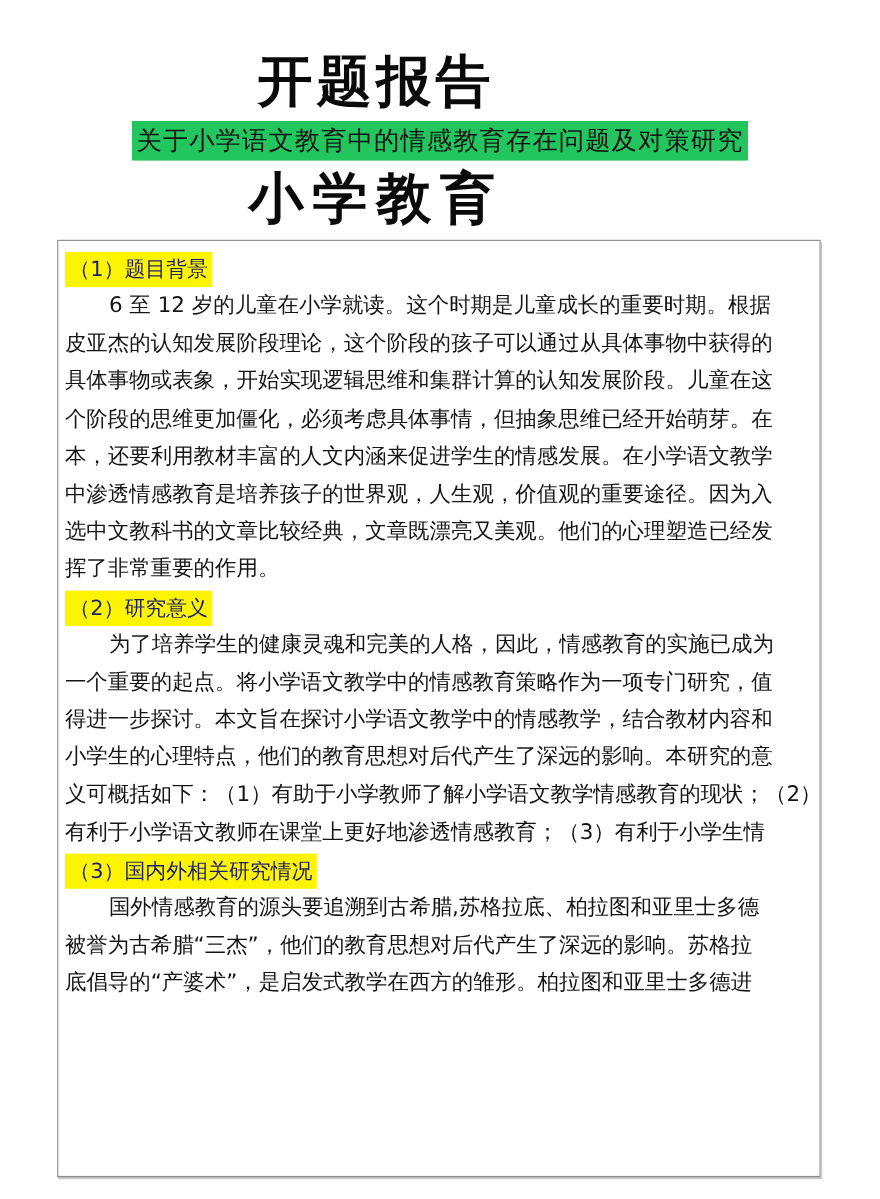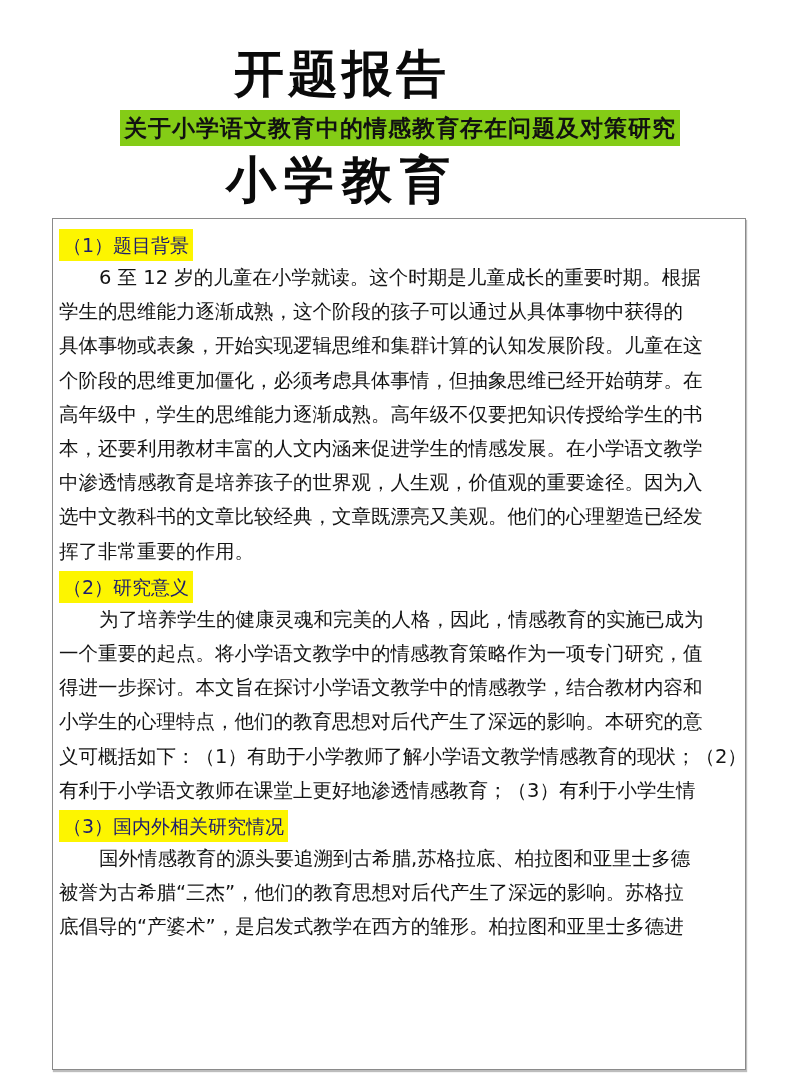--- a/index.html
+++ b/index.html
@@ -30,23 +30,23 @@
     }
     .subtitle-wrap {
       position: absolute;
       top: 110px;
       left: 0;
       width: 800px;
       text-align: center;
     }
     .subtitle {
       display: inline-block;
-      background: #84cc16;
+      background: #22c55e;
       font-family: "DejaVu Serif", "Liberation Serif", serif;
-      font-weight: bold;
+      font-weight: normal;
       font-size: 23px;
       line-height: 36px;
       padding: 0 4px;
       letter-spacing: 1px;
       color: #111;
     }
     .category {
       position: absolute;
       top: 150px;
       left: 0;
@@ -108,24 +108,23 @@
 </div>
 
 <div class="category">小学教育</div>
 
 <div class="doc-frame">
 
   <div class="block">
     <span class="section-heading">（1）题目背景</span>
     <div class="para">
       <span class="line indent">6 至 12 岁的儿童在小学就读。这个时期是儿童成长的重要时期。根据</span>
-      <span class="line">学生的思维能力逐渐成熟，这个阶段的孩子可以通过从具体事物中获得的</span>
+      <span class="line">皮亚杰的认知发展阶段理论，这个阶段的孩子可以通过从具体事物中获得的</span>
       <span class="line">具体事物或表象，开始实现逻辑思维和集群计算的认知发展阶段。儿童在这</span>
       <span class="line">个阶段的思维更加僵化，必须考虑具体事情，但抽象思维已经开始萌芽。在</span>
-      <span class="line">高年级中，学生的思维能力逐渐成熟。高年级不仅要把知识传授给学生的书</span>
       <span class="line">本，还要利用教材丰富的人文内涵来促进学生的情感发展。在小学语文教学</span>
       <span class="line">中渗透情感教育是培养孩子的世界观，人生观，价值观的重要途径。因为入</span>
       <span class="line">选中文教科书的文章比较经典，文章既漂亮又美观。他们的心理塑造已经发</span>
       <span class="line">挥了非常重要的作用。</span>
     </div>
   </div>
 
   <div class="block">
     <span class="section-heading">（2）研究意义</span>
     <div class="para">

